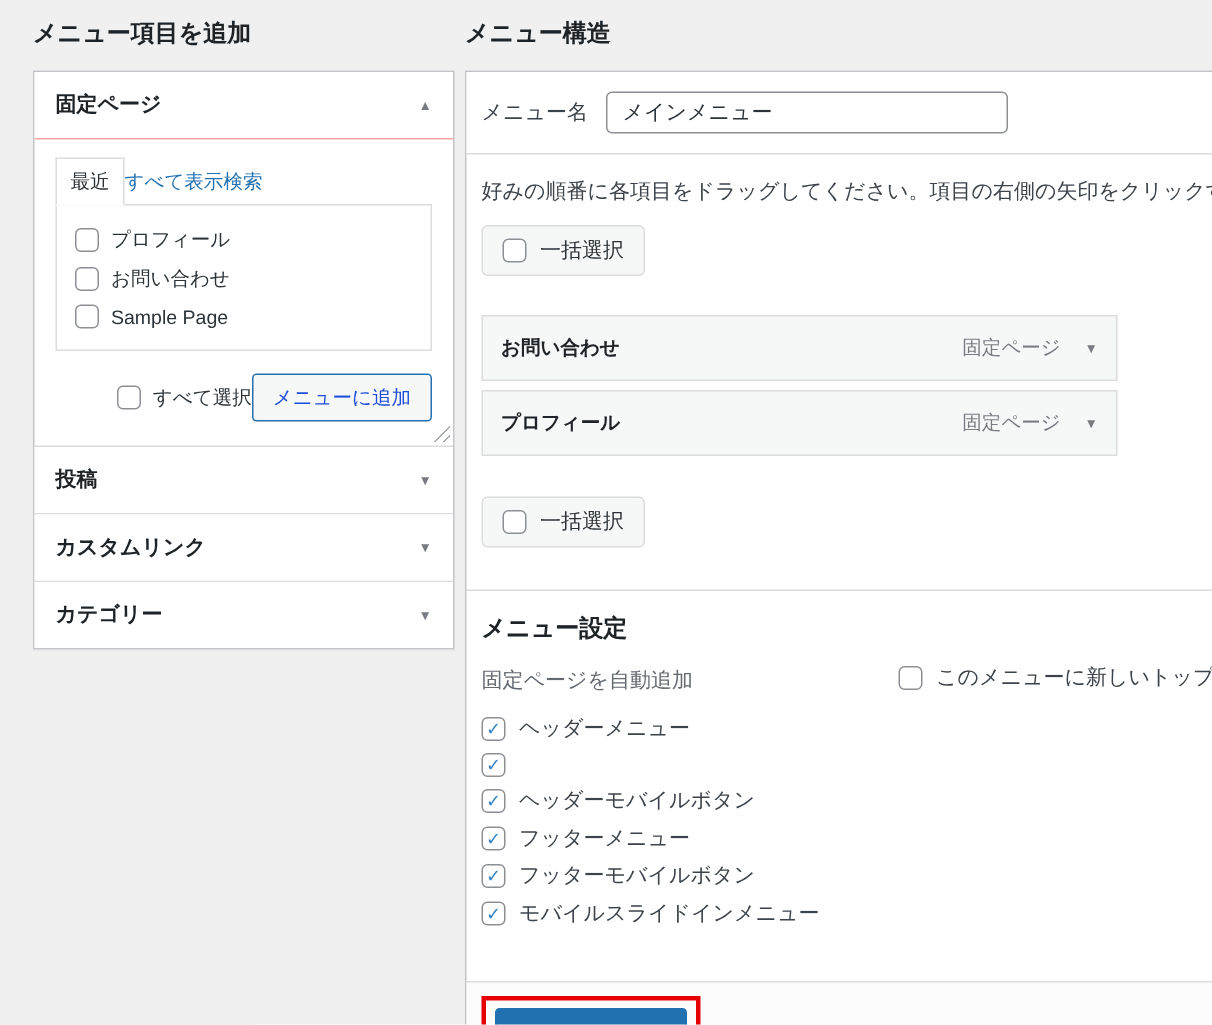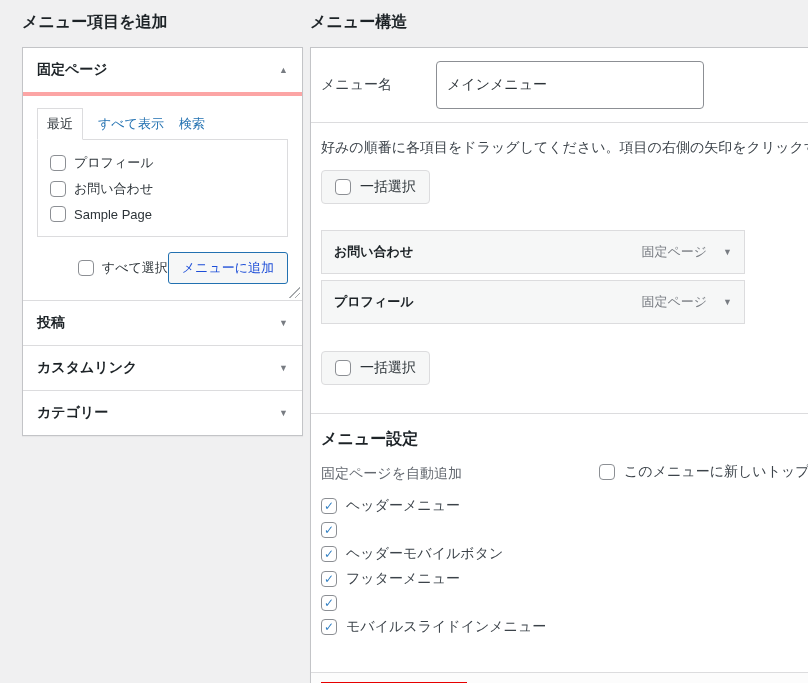--- a/index.html
+++ b/index.html
@@ -19,28 +19,28 @@
 
   
   .acc-section { border-bottom: 1px solid #dcdcde; }
   .acc-section:last-child { border-bottom: none; }
   .acc-header {
     display: flex; justify-content: space-between; align-items: center;
     padding: 13px 14px; cursor: pointer; background: #fff;
   }
   .acc-title { font-weight: 700; font-size: 14px; color: #1d2327; }
   .arrow { color: #787c82; font-size: 9px; line-height: 1; }
-  .acc-body { border-top: 4px solid #fca5a5; padding: 12px 14px 0; position: relative; }
+  .acc-body { border-top: 1px solid #fca5a5; padding: 12px 14px 0; position: relative; }
 
   .tabs { display: flex; align-items: center; position: relative; z-index: 2; margin-bottom: -1px; }
   .tab-active {
     background: #fff; border: 1px solid #dcdcde; border-bottom-color: #fff;
     padding: 6px 9px; font-size: 13px; color: #2c3338; cursor: pointer;
   }
-  .tab-link { color: #2271b1; font-size: 13px; margin-left: 15px; padding: 6px 0; text-decoration: none; cursor: pointer; }
+  .tab-link { color: #2271b1; font-size: 13px; padding: 6px 0; text-decoration: none; cursor: pointer; }
 
   .checklist { border: 1px solid #dcdcde; padding: 10px 0 10px 12px; background: #fff; }
   .check-item { display: flex; align-items: center; gap: 8px; padding: 4px 0; font-size: 13px; color: #2c3338; cursor: pointer; }
 
   .cb {
     width: 16px; height: 16px; flex: 0 0 16px;
     border: 1px solid #8c8f94; border-radius: 4px; background: #fff;
     display: inline-flex; align-items: center; justify-content: center;
   }
   .cb.checked::after { content: "\2713"; color: #3582c4; font-size: 12px; font-weight: 700; line-height: 1; }
@@ -59,22 +59,22 @@
     cursor: nwse-resize;
   }
 
   
   .name-row {
     display: flex; align-items: center; gap: 12px;
     padding: 13px 10px; border-bottom: 1px solid #dcdcde; background: #fff;
   }
   .name-label { font-size: 14px; color: #3c434a; }
   .name-input {
-    width: 268px; height: 48px; border: 1px solid #8c8f94; border-radius: 4px;
-    padding: 0 10px; font-size: 14px; color: #2c3338; font-family: inherit; background: #fff; margin-left: 32px;
+    width: 268px; height: 28px; border: 1px solid #8c8f94; border-radius: 4px;
+    padding: 0 10px; font-size: 14px; color: #2c3338; font-family: inherit; background: #fff;
   }
   .edit-body { padding: 0 10px 6px; }
   .instruction { font-size: 14px; color: #3c434a; margin: 16px 0 13px; white-space: nowrap; }
 
   .bulk-select {
     display: inline-flex; align-items: center; gap: 9px;
     background: #f6f7f7; border: 1px solid #dcdcde; border-radius: 4px;
     padding: 7px 13px; font-size: 14px; color: #2c3338; cursor: pointer;
   }
   .bulk-1 { margin-bottom: 26px; }
@@ -233,20 +233,21 @@
           <label class="field-check">
             <span class="cb checked"></span>
             <span>ヘッダーモバイルボタン</span>
           </label>
           <label class="field-check">
             <span class="cb checked"></span>
             <span>フッターメニュー</span>
           </label>
           <label class="field-check">
             <span class="cb checked"></span>
+            <span>フッターモバイルボタン</span>
           </label>
           <label class="field-check">
             <span class="cb checked"></span>
             <span>モバイルスライドインメニュー</span>
           </label>
         </div>
       </div>
     </div>
 
     <div class="edit-footer">

